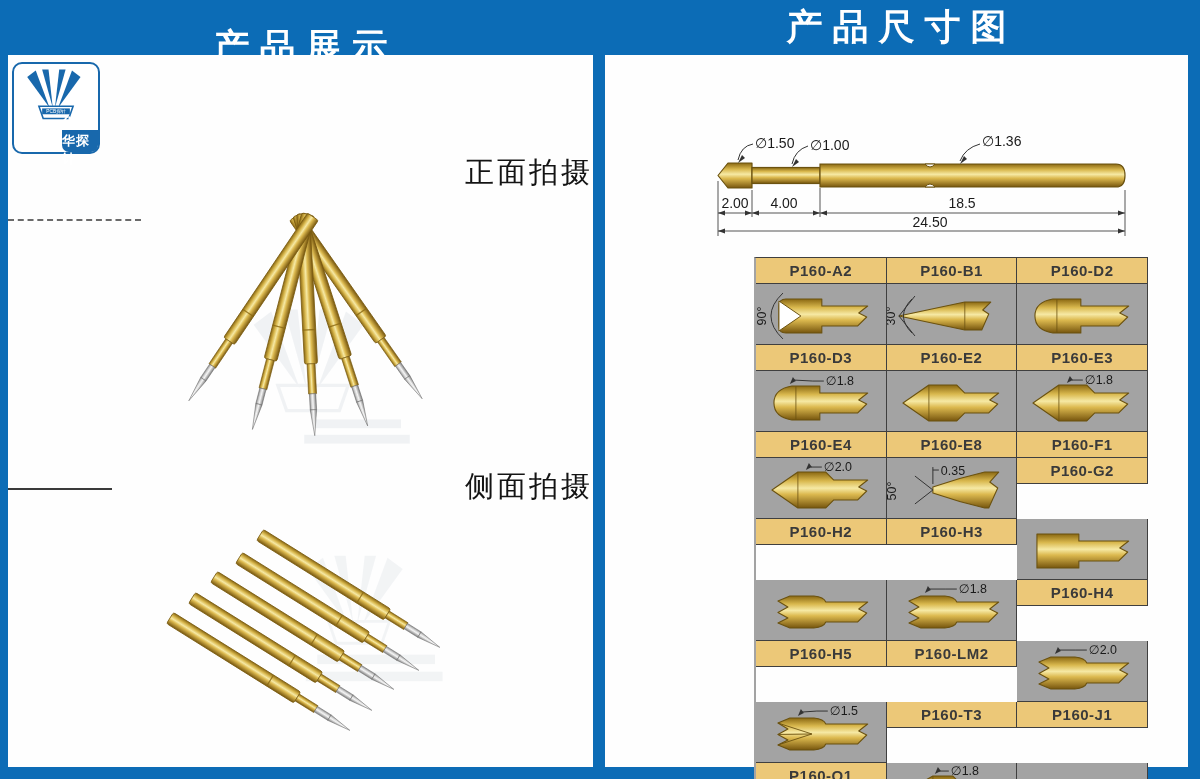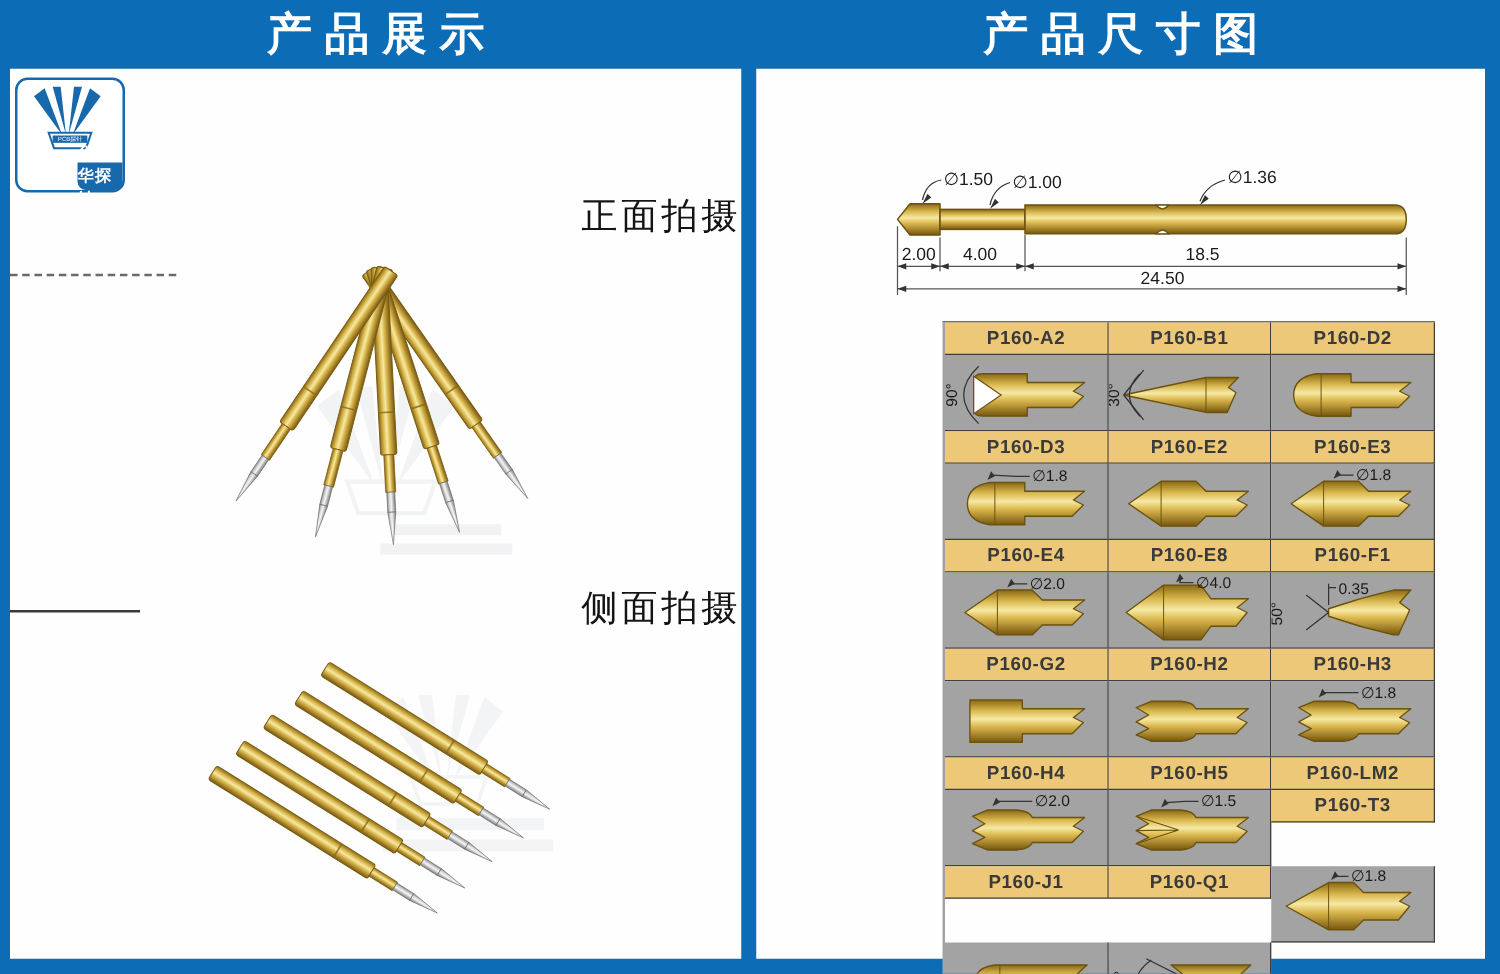--- a/index.html
+++ b/index.html
@@ -5,21 +5,21 @@
   html,body{margin:0;padding:0;}
   body{
     width:1200px;height:779px;position:relative;overflow:hidden;
     background:#0c6cb6;
     font-family:"Liberation Sans","DejaVu Sans",sans-serif;
   }
   .hdr{
     position:absolute;top:0;height:55px;display:flex;align-items:center;justify-content:center;
     color:#fff;font-size:36px;font-weight:700;letter-spacing:10px;text-indent:10px;
   }
-  #hdr-left{left:8px;width:585px;}
+  #hdr-left{left:8px;width:585px;margin-top:20px;}
   #hdr-right{left:605px;width:583px;}
   .panel{position:absolute;top:55px;height:712px;background:#fefefe;}
   #left-panel{left:8px;width:585px;}
   #right-panel{left:605px;width:583px;}
 
   
   #logo{position:absolute;left:4px;top:7px;width:84px;height:88px;background:#fff;
         border:2px solid #1868ac;border-radius:10px;}
   #logo svg{display:block;margin:3px auto 0;}
   .logo-name{position:absolute;left:0;right:0;bottom:0;height:22px;background:#1868ac;
@@ -319,29 +319,20 @@
         <svg viewBox="0 0 130 60">
           <path d="M16,32 L42,14 L70,14 L78,22 L112,22 L103,29 L111,33 L102,42 L78,42 L70,50 L42,50 Z" fill="url(#gg)" stroke="#6b5210" stroke-width="1.1" stroke-linejoin="round"></path>
             <line x1="42" y1="14" x2="42" y2="50" stroke="#6b5210" stroke-width="0.8"></line>
           <polyline points="66,9 55,9 54,8" fill="none" stroke="#333" stroke-width="1"></polyline>
             <polygon points="50,12 56,9 53,5" fill="#333"></polygon>
             <text x="68" y="13" font-size="12.5" fill="#1a1a1a">∅2.0</text>
         </svg>
       </div>
       <div class="tip-cell">
         <svg viewBox="0 0 130 60">
-          <path d="M14,32 L44,10 L74,10 L82,21 L112,21 L103,28 L111,32 L102,43 L82,43 L74,54 L44,54 Z" fill="url(#gg)" stroke="#6b5210" stroke-width="1.1" stroke-linejoin="round"></path>
-            <line x1="44" y1="10" x2="44" y2="54" stroke="#6b5210" stroke-width="0.8"></line>
-          <polyline points="68,8 57,8 58,4" fill="none" stroke="#333" stroke-width="1"></polyline>
-            <polygon points="54,8 60,5 57,1" fill="#333"></polygon>
-            <text x="70" y="12" font-size="12.5" fill="#1a1a1a">∅4.0</text>
-        </svg>
-      </div>
-      <div class="tip-cell">
-        <svg viewBox="0 0 130 60">
           <path d="M46,29 Q72,20 98,14 L112,14 L103,24 L111,30 L102,50 L98,50 Q72,44 46,35 Z" fill="url(#gg)" stroke="#6b5210" stroke-width="1.1" stroke-linejoin="round"></path>
             <path d="M46,32 L28,18 M46,32 L28,46" stroke="#333" stroke-width="1"></path>
           <path d="M46,9 V26 M46,12 H52" fill="none" stroke="#333" stroke-width="1"></path>
             <text x="54" y="17" font-size="12.5" fill="#1a1a1a">0.35</text>
           <text x="9" y="33" transform="rotate(-90 9 33)" text-anchor="middle" font-size="12.5" fill="#1a1a1a">50°</text>
         </svg>
       </div>
       <div class="model-cell">P160-G2</div>
       <div class="model-cell">P160-H2</div>
       <div class="model-cell">P160-H3</div>

